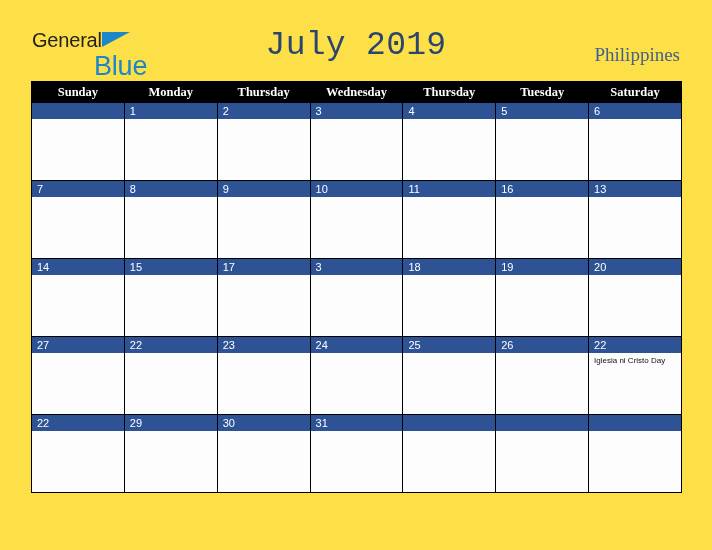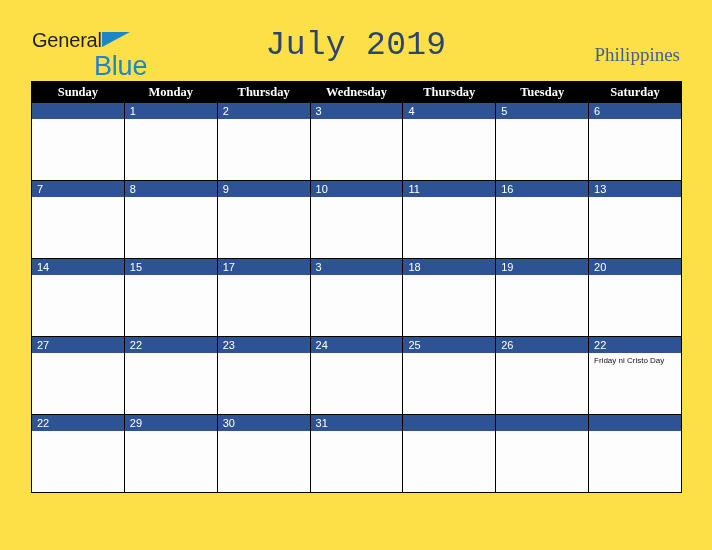--- a/index.html
+++ b/index.html
@@ -373,21 +373,21 @@
             <td>
               <div class="daycell">
                 <div class="daynum-band">26</div>
                 <div class="events"></div>
               </div>
             </td>
             <td>
               <div class="daycell">
                 <div class="daynum-band">22</div>
                 <div class="events">
-                  <div class="event">Friday ni Cristo Day</div>
+                  <div class="event">Iglesia ni Cristo Day</div>
                 </div>
               </div>
             </td>
           </tr>
           <tr class="week-row">
             <td>
               <div class="daycell">
                 <div class="daynum-band">22</div>
                 <div class="events"></div>
               </div>

